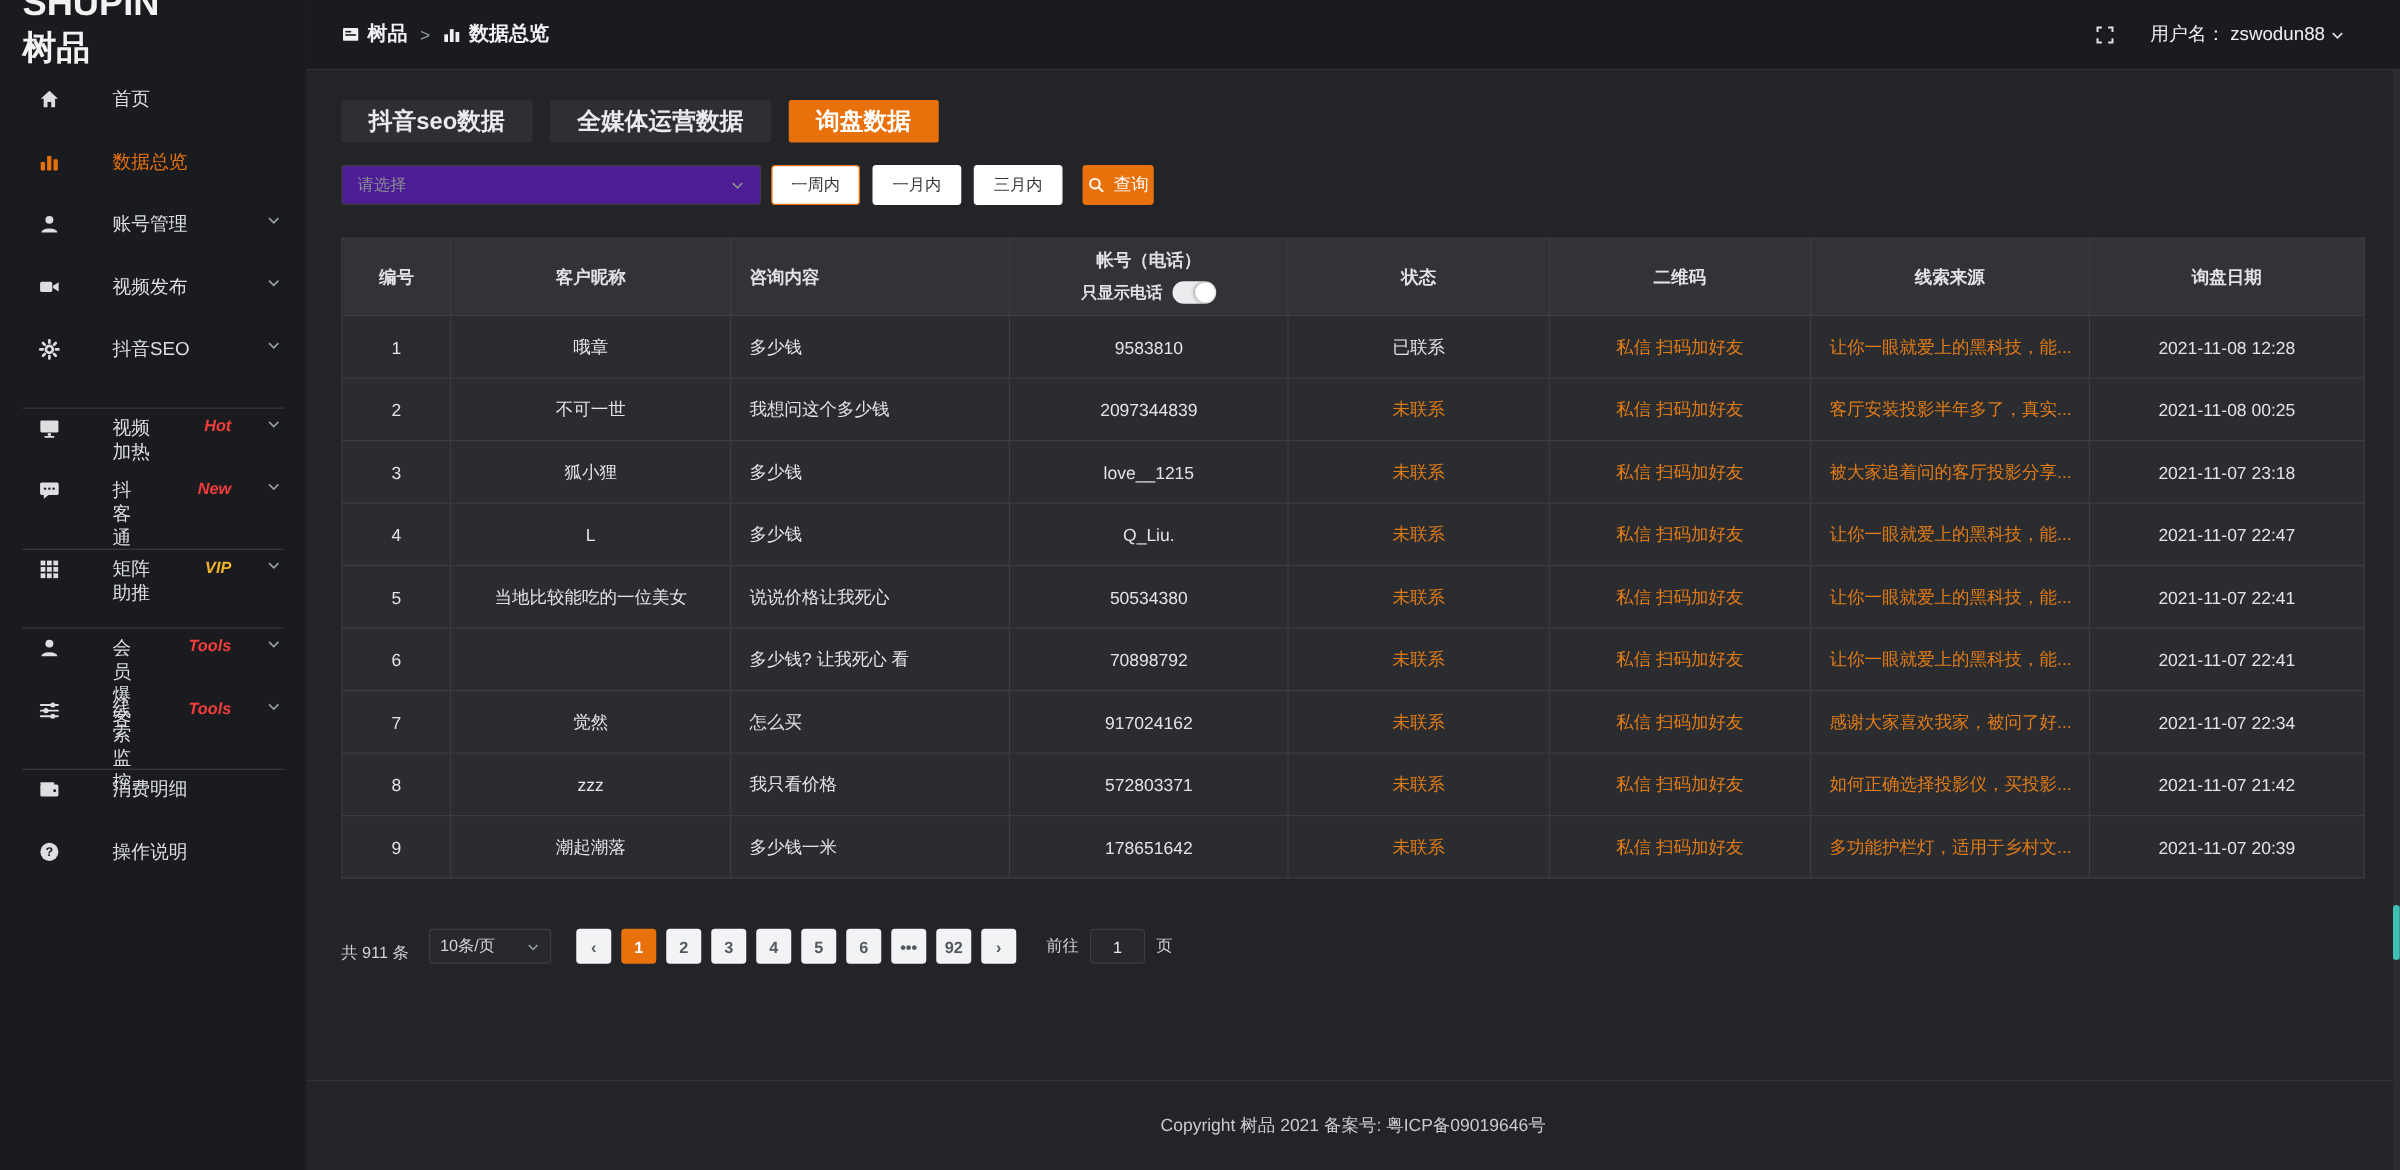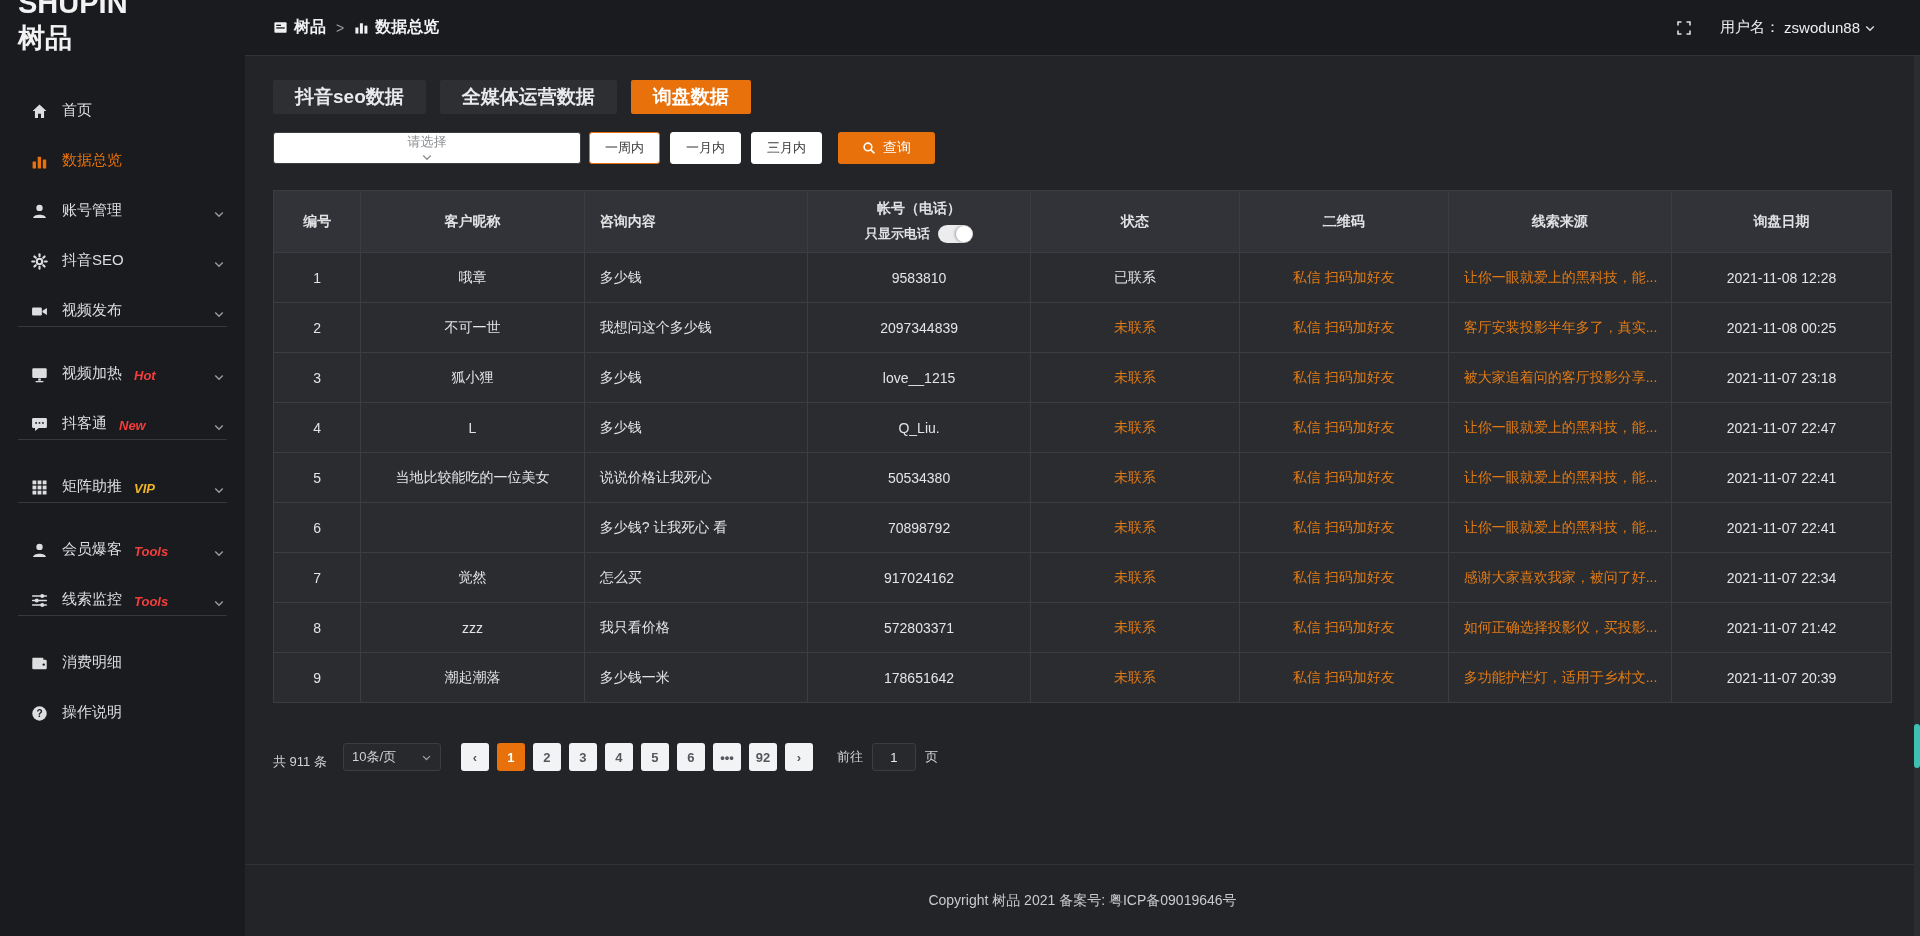--- a/index.html
+++ b/index.html
@@ -12,21 +12,21 @@
 
   
   .sidebar { width:245px; flex:0 0 245px; background:#1a1b1e; display:flex; flex-direction:column; }
   .logo { height:56px; display:flex; align-items:flex-end; padding:6px 0 4px 18px; }
   .logo-inner { position:relative; display:flex; align-items:flex-start; gap:7px; padding-top:12px;flex-direction:column; }
   .logo-arc { position:absolute; top:0; left:-2px; width:138px; height:15px;
     border-top:3px solid #ededee; border-radius:50% 50% 0 0 / 100% 100% 0 0; }
   .logo-en { font-size:29px; font-weight:bold; letter-spacing:0; color:#f2f2f3; line-height:1; font-style:normal; }
   .logo-cn { font-size:27px; font-weight:bold; color:#f2f2f3; line-height:1; }
   .menu { flex:1; padding-top:14px; }
-  .mi { height:50px; display:flex; align-items:flex-end; padding:0 20px 0 30px; color:#dcdee0; font-size:15px; cursor:pointer; }
+  .mi { height:50px; display:flex; align-items:flex-start; padding:0 20px 0 30px; color:#dcdee0; font-size:15px; cursor:pointer;gap:28px; }
   .mi .ic { width:18px; height:18px; margin-right:14px; display:flex; align-items:center; justify-content:center; flex:0 0 18px; }
   .mi.active { color:#e8710c; }
   .badge { margin-left:12px; font-size:13px; font-style:italic; font-weight:bold; }
   .badge.red { color:#f23d3d; }
   .badge.gold { color:#f0b429; }
   .chev { margin-left:auto; color:#9a9da1; display:flex; }
   .divider { height:1px; background:#37383c; margin:6px 18px; }
 
   
   .main { flex:1; min-width:0; display:flex; flex-direction:column; background:#232428; }
@@ -39,27 +39,27 @@
   .uname { display:flex; align-items:center; gap:4px; font-size:15px; color:#eeeef0; }
 
   .content { flex:1; padding:0 28px; }
 
   .tabs { margin-top:24px; display:flex; gap:14px; }
   .tab { height:34px; padding:0 22px; background:#2e2f33; color:#e9eaec; font-size:19px; font-weight:bold;
     display:flex; align-items:center; border-radius:2px; cursor:pointer; }
   .tab.active { background:#e8710c; color:#fff; }
 
   .filterbar { margin-top:18px; display:flex; align-items:center; }
-  .select { width:308px; height:32px; background:#ffffff; border:1px solid #3c3d41; border-radius:3px;
-    display:flex; align-items:center; justify-content:space-between; padding:0 12px; color:#8b8e93; font-size:13px;flex-direction:column; }
+  .select { width:336px; height:32px; background:#4c1d95; border:1px solid #3c3d41; border-radius:3px;
+    display:flex; align-items:center; justify-content:space-between; padding:0 12px; color:#8b8e93; font-size:13px; }
   .pgroup { display:flex; gap:10px; margin-left:8px; }
   .pbtn { height:32px; padding:0 15px; background:#fff; color:#38393b; font-size:13px; border-radius:3px;
     display:flex; align-items:center; border:1px solid #fff; cursor:pointer; }
   .pbtn.sel { border:1px solid #e8710c; }
-  .qbtn { height:32px; padding:0 24px; background:#e8710c; color:#fff; border-radius:3px; display:flex;
+  .qbtn { height:32px; padding:0 4px; background:#e8710c; color:#fff; border-radius:3px; display:flex;
     align-items:center; gap:7px; font-size:14px; margin-left:16px; cursor:pointer; }
 
   .tablewrap { margin-top:26px; }
   table { width:100%; border-collapse:collapse; table-layout:fixed; }
   th,td { border:1px solid #3c3d41; text-align:center; font-size:14px; color:#e3e4e6; overflow:hidden; white-space:nowrap; }
   thead th { background:#323338; height:62px; font-weight:bold; color:#e0e2e4; }
   tbody td { background:#2b2c30; height:50px; }
   td.left, th.left { text-align:left; padding:0 15px; }
   .orange { color:#e07b16; }
   .th-sub { display:flex; align-items:center; justify-content:center; gap:8px; font-size:13px; margin-top:7px; }
@@ -122,20 +122,35 @@
       </div>
 
       <div class="mi">
         <span class="ic">
           <svg width="17" height="17" viewBox="0 0 16 16" fill="currentColor">
               <circle cx="8" cy="4.6" r="3"></circle>
               <path d="M2 14.2 c0-4.2 12-4.2 12 0 Z"></path>
             </svg>
         </span>
         <span class="lbl">账号管理</span>
+        <span class="chev">
+          <svg width="12" height="12" viewBox="0 0 16 16" fill="none" stroke="currentColor" stroke-width="1.8">
+              <path d="M3 6 l5 5 5-5"></path>
+            </svg>
+        </span>
+      </div>
+
+      <div class="mi">
+        <span class="ic">
+          <svg width="17" height="17" viewBox="0 0 16 16" fill="currentColor">
+              <rect x="1" y="4.2" width="9.2" height="7.6" rx="1.2"></rect>
+              <path d="M10.8 7.2 L15 4.6 V11.4 L10.8 8.8 Z"></path>
+            </svg>
+        </span>
+        <span class="lbl">视频发布</span>
         <span class="chev">
           <svg width="12" height="12" viewBox="0 0 16 16" fill="none" stroke="currentColor" stroke-width="1.8">
               <path d="M3 6 l5 5 5-5"></path>
             </svg>
         </span>
       </div>
 
       <div class="mi">
         <span class="ic">
           <svg width="17" height="17" viewBox="0 0 16 16">
@@ -146,35 +161,20 @@
                 <line x1="13" y1="8" x2="14.8" y2="8"></line>
                 <line x1="3.2" y1="3.2" x2="4.5" y2="4.5"></line>
                 <line x1="11.5" y1="11.5" x2="12.8" y2="12.8"></line>
                 <line x1="3.2" y1="12.8" x2="4.5" y2="11.5"></line>
                 <line x1="11.5" y1="4.5" x2="12.8" y2="3.2"></line>
               </g>
               <circle cx="8" cy="8" r="2.6" fill="none" stroke="currentColor" stroke-width="2"></circle>
             </svg>
         </span>
         <span class="lbl">抖音SEO</span>
-        <span class="chev">
-          <svg width="12" height="12" viewBox="0 0 16 16" fill="none" stroke="currentColor" stroke-width="1.8">
-              <path d="M3 6 l5 5 5-5"></path>
-            </svg>
-        </span>
-      </div>
-
-      <div class="mi">
-        <span class="ic">
-          <svg width="17" height="17" viewBox="0 0 16 16" fill="currentColor">
-              <rect x="1" y="4.2" width="9.2" height="7.6" rx="1.2"></rect>
-              <path d="M10.8 7.2 L15 4.6 V11.4 L10.8 8.8 Z"></path>
-            </svg>
-        </span>
-        <span class="lbl">视频发布</span>
         <span class="chev">
           <svg width="12" height="12" viewBox="0 0 16 16" fill="none" stroke="currentColor" stroke-width="1.8">
               <path d="M3 6 l5 5 5-5"></path>
             </svg>
         </span>
       </div>
 
       <div class="divider"></div>
 
       <div class="mi">

